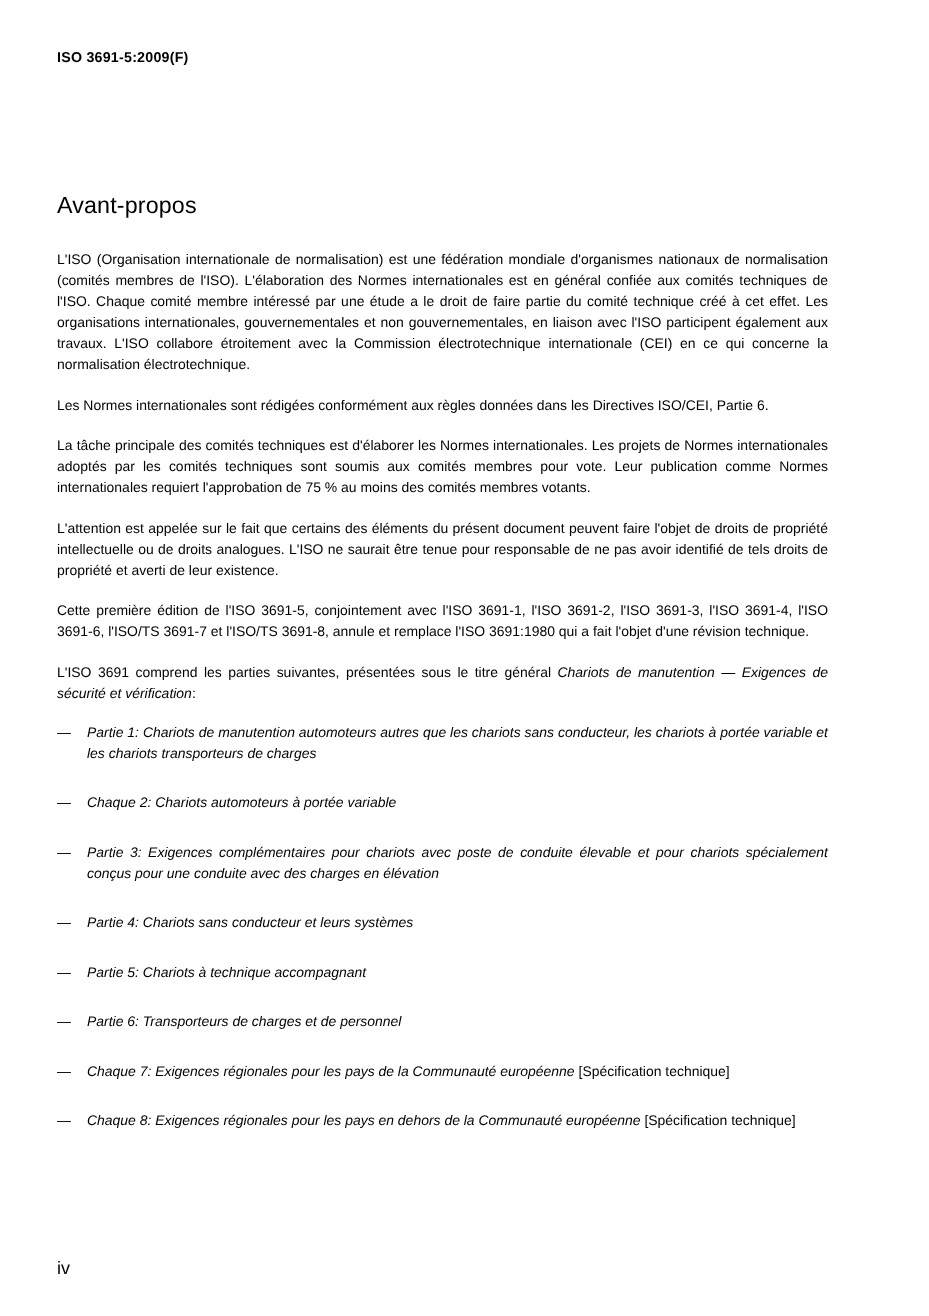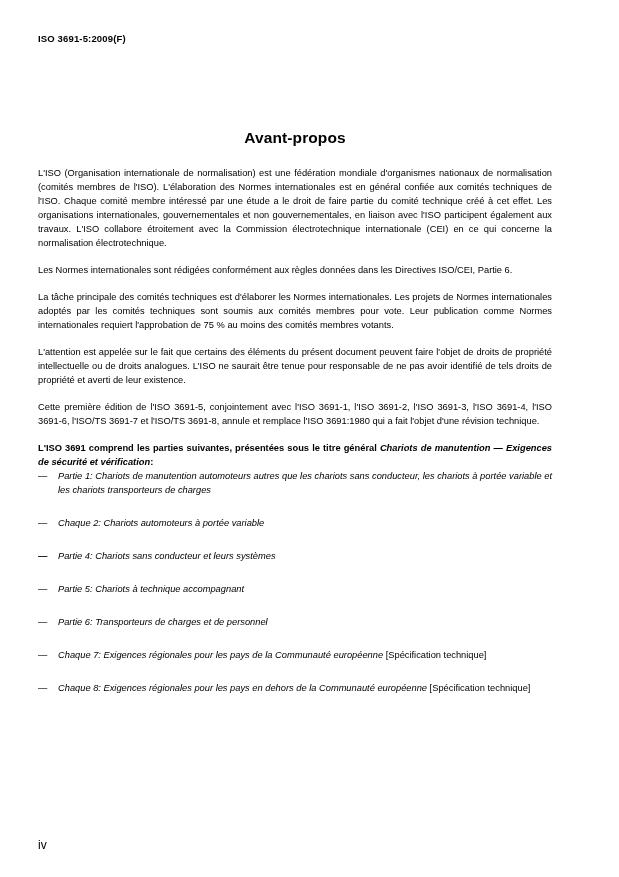--- a/index.html
+++ b/index.html
@@ -28,34 +28,32 @@
     letter-spacing: 0.15px;
   }
   .content {
     position: absolute;
     top: 129px;
     left: 38px;
     width: 514px;
   }
   h1.section-title {
     font-size: 15.5px;
-    font-weight: bold;
+    font-weight: normal;
     margin: 0 0 19px 0;
     letter-spacing: 0.1px;
-    text-align: center;
   }
   p.para {
     font-size: 9.3px;
     line-height: 14px;
     text-align: justify;
     margin: 0 0 13px 0;
   }
   p.para:last-of-type {
-    margin-bottom: 0;
-    font-weight: bold;
+    margin-bottom: 12px;
   }
   .it {
     font-style: italic;
   }
   .parts-list {
     margin: 0;
     padding: 0;
     list-style: none;
   }
   .part-item {
@@ -116,21 +114,21 @@
         <p class="para"><span class="upright">Les Normes internationales sont rédigées conformément aux règles données dans les Directives ISO/CEI, Partie 6.</span></p>
         <p class="para"><span class="upright">La tâche principale des comités techniques est d'élaborer les Normes internationales. Les projets de Normes internationales adoptés par les comités techniques sont soumis aux comités membres pour vote. Leur publication comme Normes internationales requiert l'approbation de 75 % au moins des comités membres votants.</span></p>
         <p class="para"><span class="upright">L'attention est appelée sur le fait que certains des éléments du présent document peuvent faire l'objet de droits de propriété intellectuelle ou de droits analogues. L'ISO ne saurait être tenue pour responsable de ne pas avoir identifié de tels droits de propriété et averti de leur existence.</span></p>
         <p class="para"><span class="upright">Cette première édition de l'ISO 3691-5, conjointement avec l'ISO 3691-1, l'ISO 3691-2, l'ISO 3691-3, l'ISO 3691-4, l'ISO 3691-6, l'ISO/TS 3691-7 et l'ISO/TS 3691-8, annule et remplace l'ISO 3691:1980 qui a fait l'objet d'une révision technique.</span></p>
         <p class="para"><span class="upright">L'ISO 3691 comprend les parties suivantes, présentées sous le titre général </span><span class="it">Chariots de manutention — Exigences de sécurité et vérification</span><span class="upright">:</span></p>
       </div>
 
     <ul class="parts-list" id="parts-list">
         <li class="part-item"><span class="part-dash">—</span><span><span class="it">Partie 1: Chariots de manutention automoteurs autres que les chariots sans conducteur, les chariots à portée variable et les chariots transporteurs de charges</span></span></li>
         <li class="part-item"><span class="part-dash">—</span><span><span class="it">Chaque 2: Chariots automoteurs à portée variable</span></span></li>
-        <li class="part-item"><span class="part-dash">—</span></li>
+        <li class="part-item"><span class="part-dash">—</span><span><span class="it">Partie 3: Exigences complémentaires pour chariots avec poste de conduite élevable et pour chariots spécialement conçus pour une conduite avec des charges en élévation</span></span></li>
         <li class="part-item"><span class="part-dash">—</span><span><span class="it">Partie 4: Chariots sans conducteur et leurs systèmes</span></span></li>
         <li class="part-item"><span class="part-dash">—</span><span><span class="it">Partie 5: Chariots à technique accompagnant</span></span></li>
         <li class="part-item"><span class="part-dash">—</span><span><span class="it">Partie 6: Transporteurs de charges et de personnel</span></span></li>
         <li class="part-item"><span class="part-dash">—</span><span><span class="it">Chaque 7: Exigences régionales pour les pays de la Communauté européenne </span><span class="upright">[Spécification technique]</span></span></li>
         <li class="part-item"><span class="part-dash">—</span><span><span class="it">Chaque 8: Exigences régionales pour les pays en dehors de la Communauté européenne </span><span class="upright">[Spécification technique]</span></span></li>
       </ul>
 
   </div>
 
   <div class="footer">

